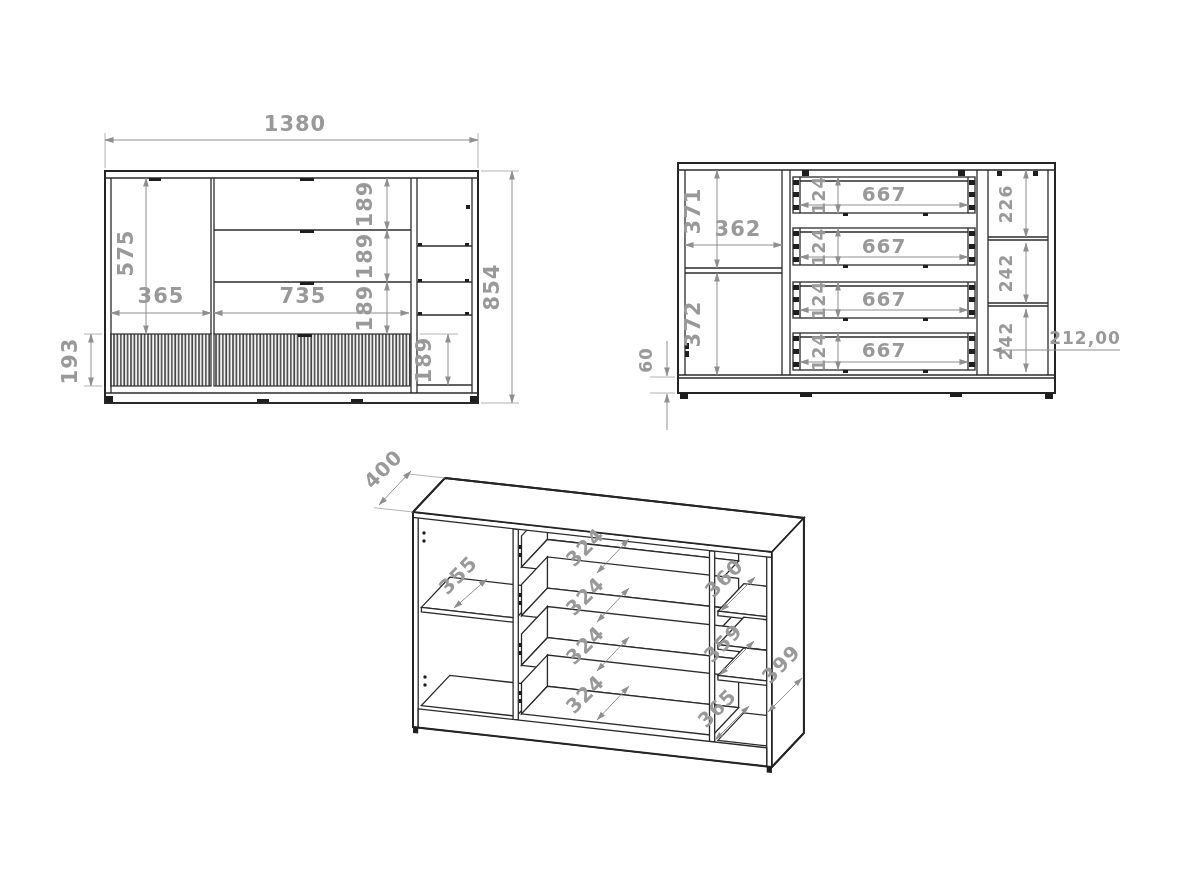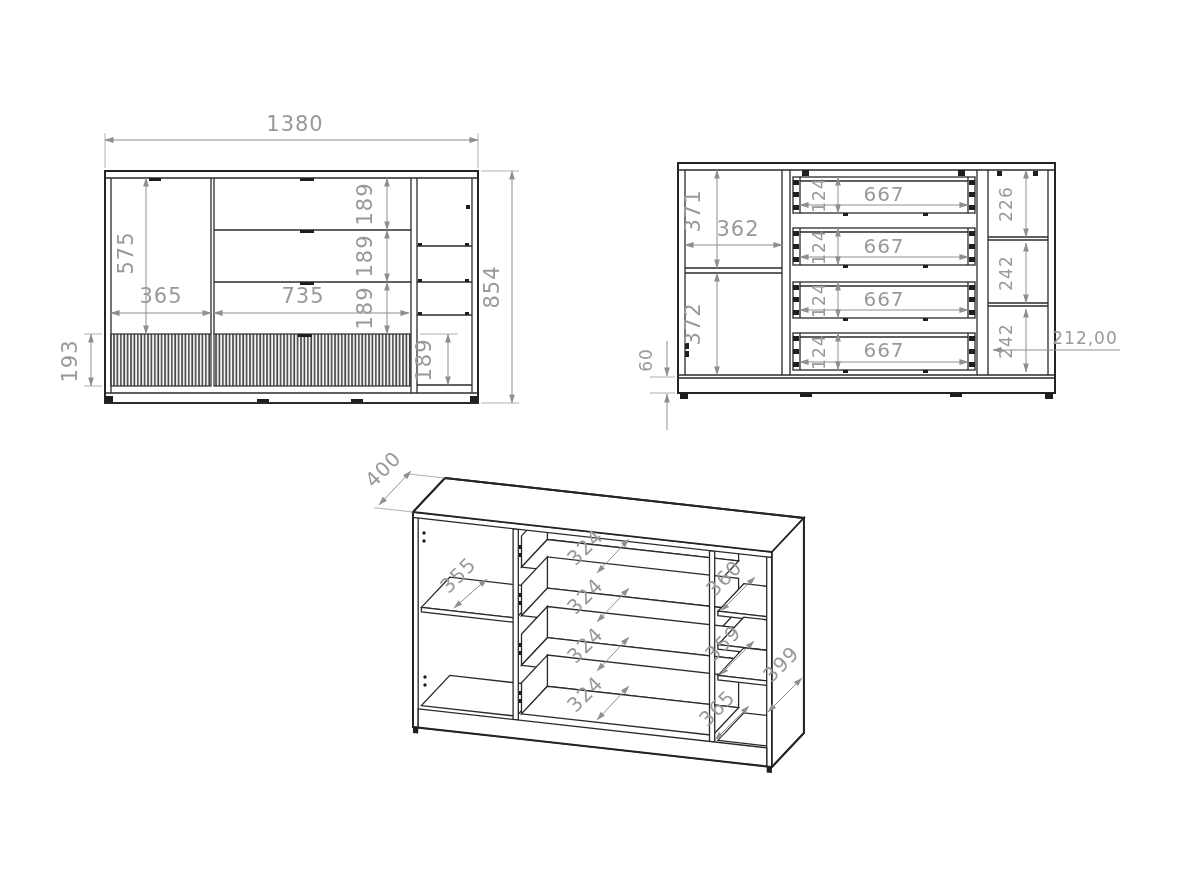--- a/index.html
+++ b/index.html
@@ -1,16 +1,16 @@
 <!DOCTYPE html>
 <html><head>
 <meta charset="utf-8">
 <style>
   html,body{margin:0;padding:0;background:#ffffff;}
-  .page{position:relative;width:1177px;height:882px;background:#fff;overflow:hidden;}
+  .page{position:relative;width:1177px;height:882px;background:#fff;overflow:hidden;font-weight:bold;}
   svg{position:absolute;left:0;top:0;}
   text{font-family:"DejaVu Sans","Liberation Sans",sans-serif;fill:#999999;letter-spacing:1px;}
   .dim{font-size:21px;}
   .dim-sm{font-size:17px;}
   .dim-md{font-size:20px;}
   .struct{stroke:#2b2b2b;fill:none;stroke-width:1.3;}
   .struct-heavy{stroke:#242424;fill:none;stroke-width:2;}
   .dimline{stroke:#8f8f8f;stroke-width:1;fill:none;}
   .extline{stroke:#9f9f9f;stroke-width:0.8;fill:none;}
   .whiteface{fill:#ffffff;stroke:#2b2b2b;stroke-width:1.3;}

